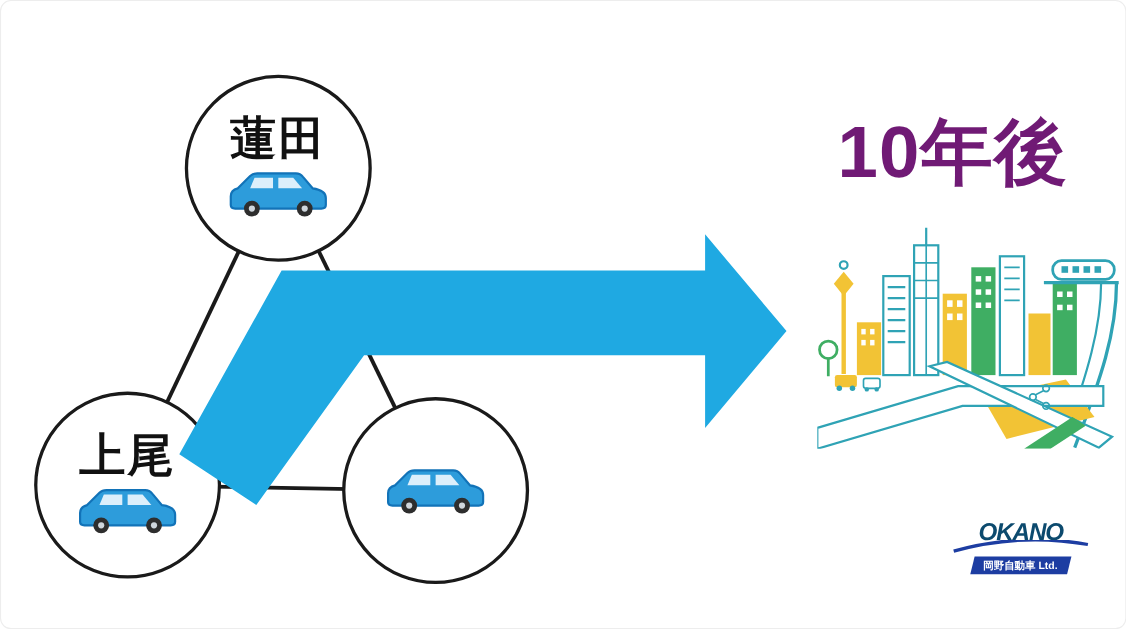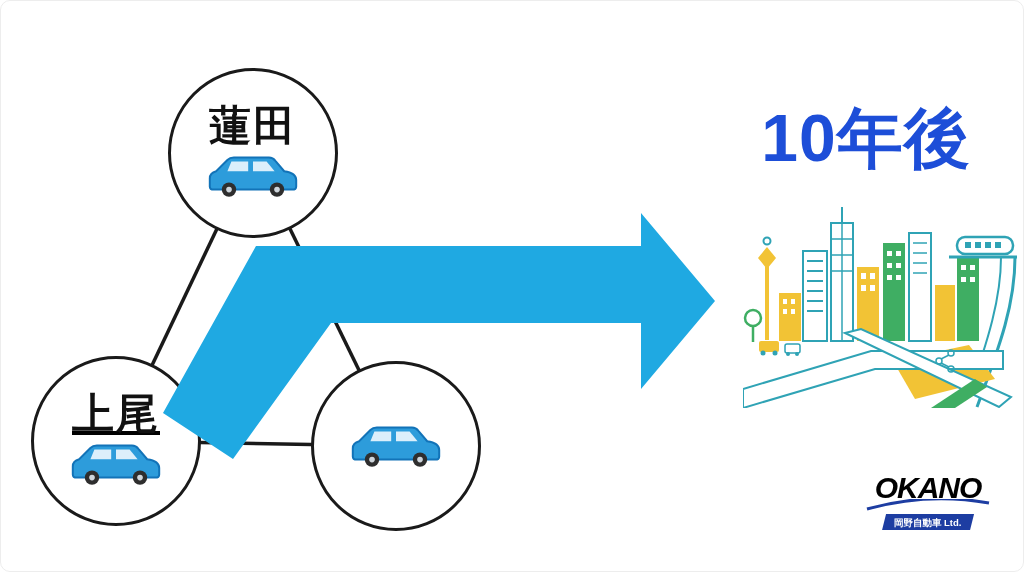--- a/index.html
+++ b/index.html
@@ -10,25 +10,25 @@
   }
   .layer { position:absolute; left:0; top:0; pointer-events:none; }
   .node {
     position:absolute; width:170px; height:170px; border:3.5px solid #1a1a1a;
     border-radius:50%; background:#ffffff; display:flex; flex-direction:column;
     align-items:center; justify-content:center; gap:4px; z-index:2; box-sizing:border-box;
   }
   .node-label { font-size:42px; font-weight:800; color:#111; line-height:1; letter-spacing:2px; }
   .heading {
     position:absolute; left:740px; top:104px; width:250px; text-align:center;
-    font-size:66px; font-weight:900; color:#1d4ed8; line-height:1; letter-spacing:1px; z-index:2;
+    font-size:66px; font-weight:900; color:#701a75; line-height:1; letter-spacing:1px; z-index:2;
   }
   .city { position:absolute; left:742px; top:192px; z-index:2; }
   .logo { position:absolute; left:852px; top:472px; width:150px; text-align:center; z-index:2; }
-  .logo-text { font-style:italic; font-weight:900; font-size:30px; color:#000000; letter-spacing:-1px; line-height:1; }
+  .logo-text { font-style:italic; font-weight:900; font-size:22px; color:#0c4a6e; letter-spacing:-1px; line-height:1; }
   .logo-swoosh { display:block; margin:-4px auto 0 auto; }
   .logo-banner {
     margin-top:2px; background:#1D3DA2; color:#fff; font-size:9.5px; line-height:1.2;
     padding:2.5px 10px; transform:skewX(-14deg); display:inline-block; font-weight:700;
   }
   .logo-banner span { display:inline-block; transform:skewX(14deg); }
 </style>
 </head>
 <body>
 
@@ -48,21 +48,21 @@
       <path stroke="#1273B8" stroke-width="2.5" d="M6 44 L6 34 Q6 27 14 25 L28 11 Q31 8 36 8 L80 8 Q85 8 88 12 L99 25 Q114 27 114 36 L114 44 Q114 48 109 48 L11 48 Q6 48 6 44 Z" fill="#2D9CDB"></path>
       <path d="M33 13 L28 25 L54 25 L54 13 Z" fill="#DCEFFB"></path>
       <path d="M60 13 L60 25 L87 25 L77 13 Z" fill="#DCEFFB"></path>
       <circle cx="30" cy="48" r="9" fill="#2e2e2e"></circle>
         <circle cx="30" cy="48" r="3.5" fill="#cfd6dc"></circle>
       <circle cx="90" cy="48" r="9" fill="#2e2e2e"></circle>
         <circle cx="90" cy="48" r="3.5" fill="#cfd6dc"></circle>
     </svg>
   </div>
 
-  <div class="node" style="left:30px; top:355px;text-decoration:underline;">
+  <div class="node" style="left:30px; top:355px;">
     <div class="node-label">上尾</div>
     <svg viewBox="0 0 120 62" width="96" height="50">
       <path stroke="#1273B8" stroke-width="2.5" d="M6 44 L6 34 Q6 27 14 25 L28 11 Q31 8 36 8 L80 8 Q85 8 88 12 L99 25 Q114 27 114 36 L114 44 Q114 48 109 48 L11 48 Q6 48 6 44 Z" fill="#2D9CDB"></path>
       <path d="M33 13 L28 25 L54 25 L54 13 Z" fill="#DCEFFB"></path>
       <path d="M60 13 L60 25 L87 25 L77 13 Z" fill="#DCEFFB"></path>
       <circle cx="30" cy="48" r="9" fill="#2e2e2e"></circle>
         <circle cx="30" cy="48" r="3.5" fill="#cfd6dc"></circle>
       <circle cx="90" cy="48" r="9" fill="#2e2e2e"></circle>
         <circle cx="90" cy="48" r="3.5" fill="#cfd6dc"></circle>
     </svg>

